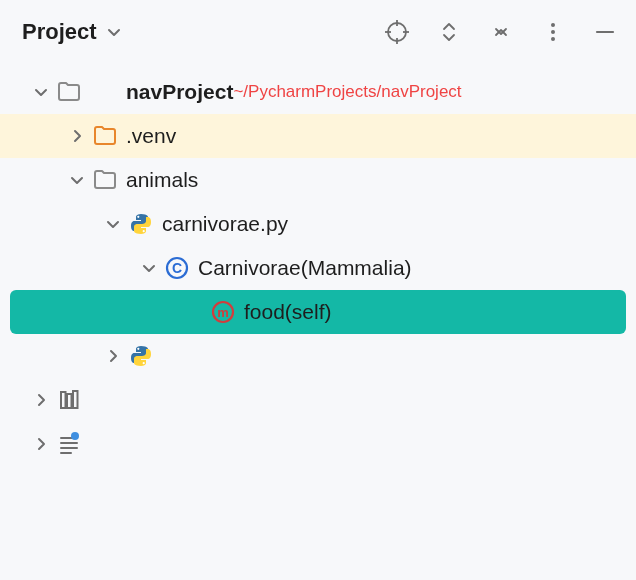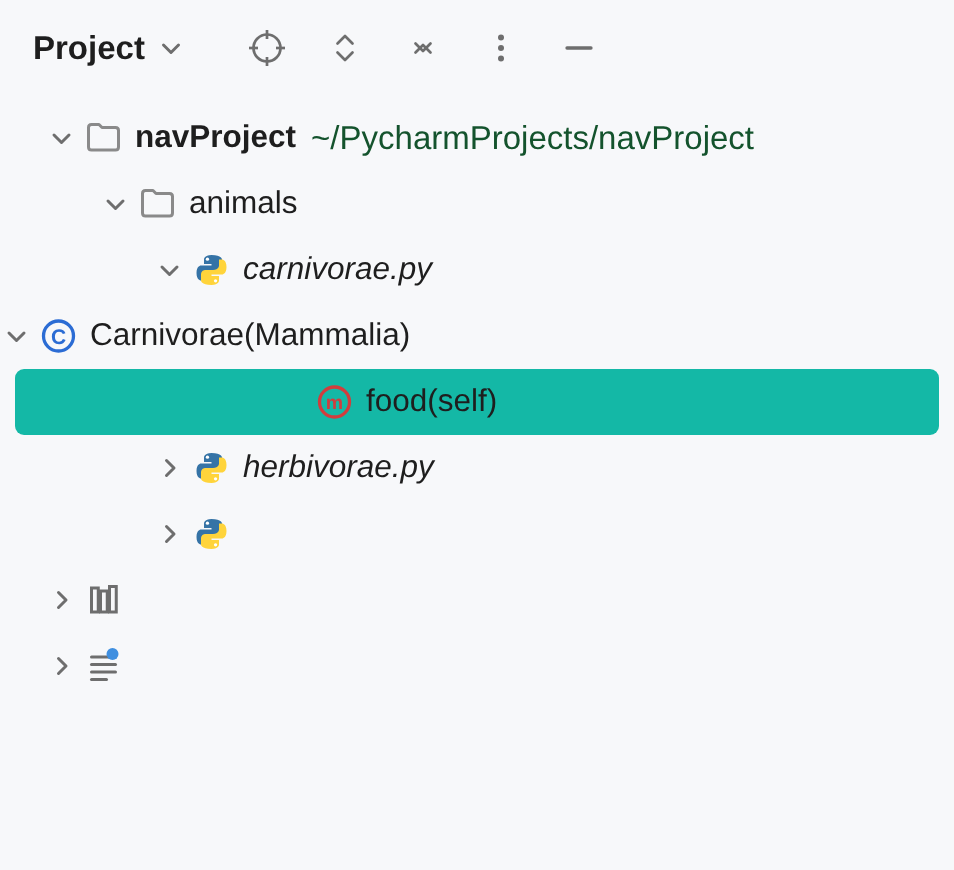--- a/index.html
+++ b/index.html
@@ -14,20 +14,21 @@
   }
   .panel {
     display: flex;
     flex-direction: column;
     height: 100%;
   }
   
   .header {
     display: flex;
     align-items: center;
+    justify-content: space-between;
     padding: 14px 18px 14px 22px;
     height: 64px;
     gap: 36px;
   }
   .title-group {
     display: flex;
     align-items: center;
     gap: 6px;
   }
   .title-label {
@@ -66,22 +67,22 @@
   .row.highlight-venv {
     background: #fef5db;
   }
   .row.selected {
     background: #14b8a6;
     border-radius: 6px;
     margin: 0 10px;
   }
   .indent-0 { padding-left: 30px; }
   .indent-1 { padding-left: 66px; }
-  .indent-2 { padding-left: 102px; font-style: italic; }
-  .indent-3 { }
+  .indent-2 { padding-left: 102px; }
+  .indent-3 { padding-left: 138px; }
   .indent-5 { padding-left: 210px; }
   .row.selected.indent-5 { padding-left: 200px; }
 
   .arrow {
     display: inline-flex;
     align-items: center;
     justify-content: center;
     width: 22px;
     height: 22px;
     margin-right: 4px;
@@ -94,25 +95,24 @@
     align-items: center;
     justify-content: center;
     width: 26px;
     height: 26px;
     margin-right: 8px;
     flex-shrink: 0;
   }
   .label {
     color: #1e1e1e;
   }
-  .label.bold { font-weight: 700; }
+  .label.bold { font-weight: 700; margin-left: 36px; }
   .path-hint {
-    color: #14532d;
-    margin-left: 10px;
-    font-size: 22px;
+    color: #ef4444;
+    font-size: 17px;
   }
 </style>
 </head>
 <body>
 
 <svg width="0" height="0" style="position:absolute">
   <defs>
 
     <g id="chev-down">
       <path d="M3 6 L8 11 L13 6" fill="none" stroke="currentColor" stroke-width="2" stroke-linecap="round" stroke-linejoin="round"></path>
@@ -240,20 +240,33 @@
       </span>
       <span class="icon">
         <svg width="24" height="24" viewBox="0 0 24 24">
             <use href="#folder-grey"></use>
           </svg>
       </span>
       <span class="label bold">navProject</span>
       <span class="path-hint">~/PycharmProjects/navProject</span>
     </div>
 
+    <div class="row indent-1 highlight-venv">
+      <span class="arrow">
+        <svg width="16" height="16" viewBox="0 0 16 16">
+            <use href="#chev-right"></use>
+          </svg>
+      </span>
+      <span class="icon">
+        <svg width="24" height="24" viewBox="0 0 24 24">
+            <use href="#folder-orange"></use>
+          </svg>
+      </span>
+      <span class="label">.venv</span>
+    </div>
 
     <div class="row indent-1">
       <span class="arrow">
         <svg width="16" height="16" viewBox="0 0 16 16">
             <use href="#chev-down"></use>
           </svg>
       </span>
       <span class="icon">
         <svg width="24" height="24" viewBox="0 0 24 24">
             <use href="#folder-grey"></use>
@@ -292,33 +305,20 @@
 
     <div class="row indent-5 selected">
       <span class="icon">
         <svg width="24" height="24" viewBox="0 0 24 24">
             <use href="#method-icon"></use>
           </svg>
       </span>
       <span class="label">food(self)</span>
     </div>
 
-    <div class="row indent-2">
-      <span class="arrow">
-        <svg width="16" height="16" viewBox="0 0 16 16">
-            <use href="#chev-right"></use>
-          </svg>
-      </span>
-      <span class="icon">
-        <svg width="24" height="24" viewBox="0 0 24 24">
-            <use href="#python"></use>
-          </svg>
-      </span>
-      <span class="label">herbivorae.py</span>
-    </div>
 
     <div class="row indent-2">
       <span class="arrow">
         <svg width="16" height="16" viewBox="0 0 16 16">
             <use href="#chev-right"></use>
           </svg>
       </span>
       <span class="icon">
         <svg width="24" height="24" viewBox="0 0 24 24">
             <use href="#python"></use>

